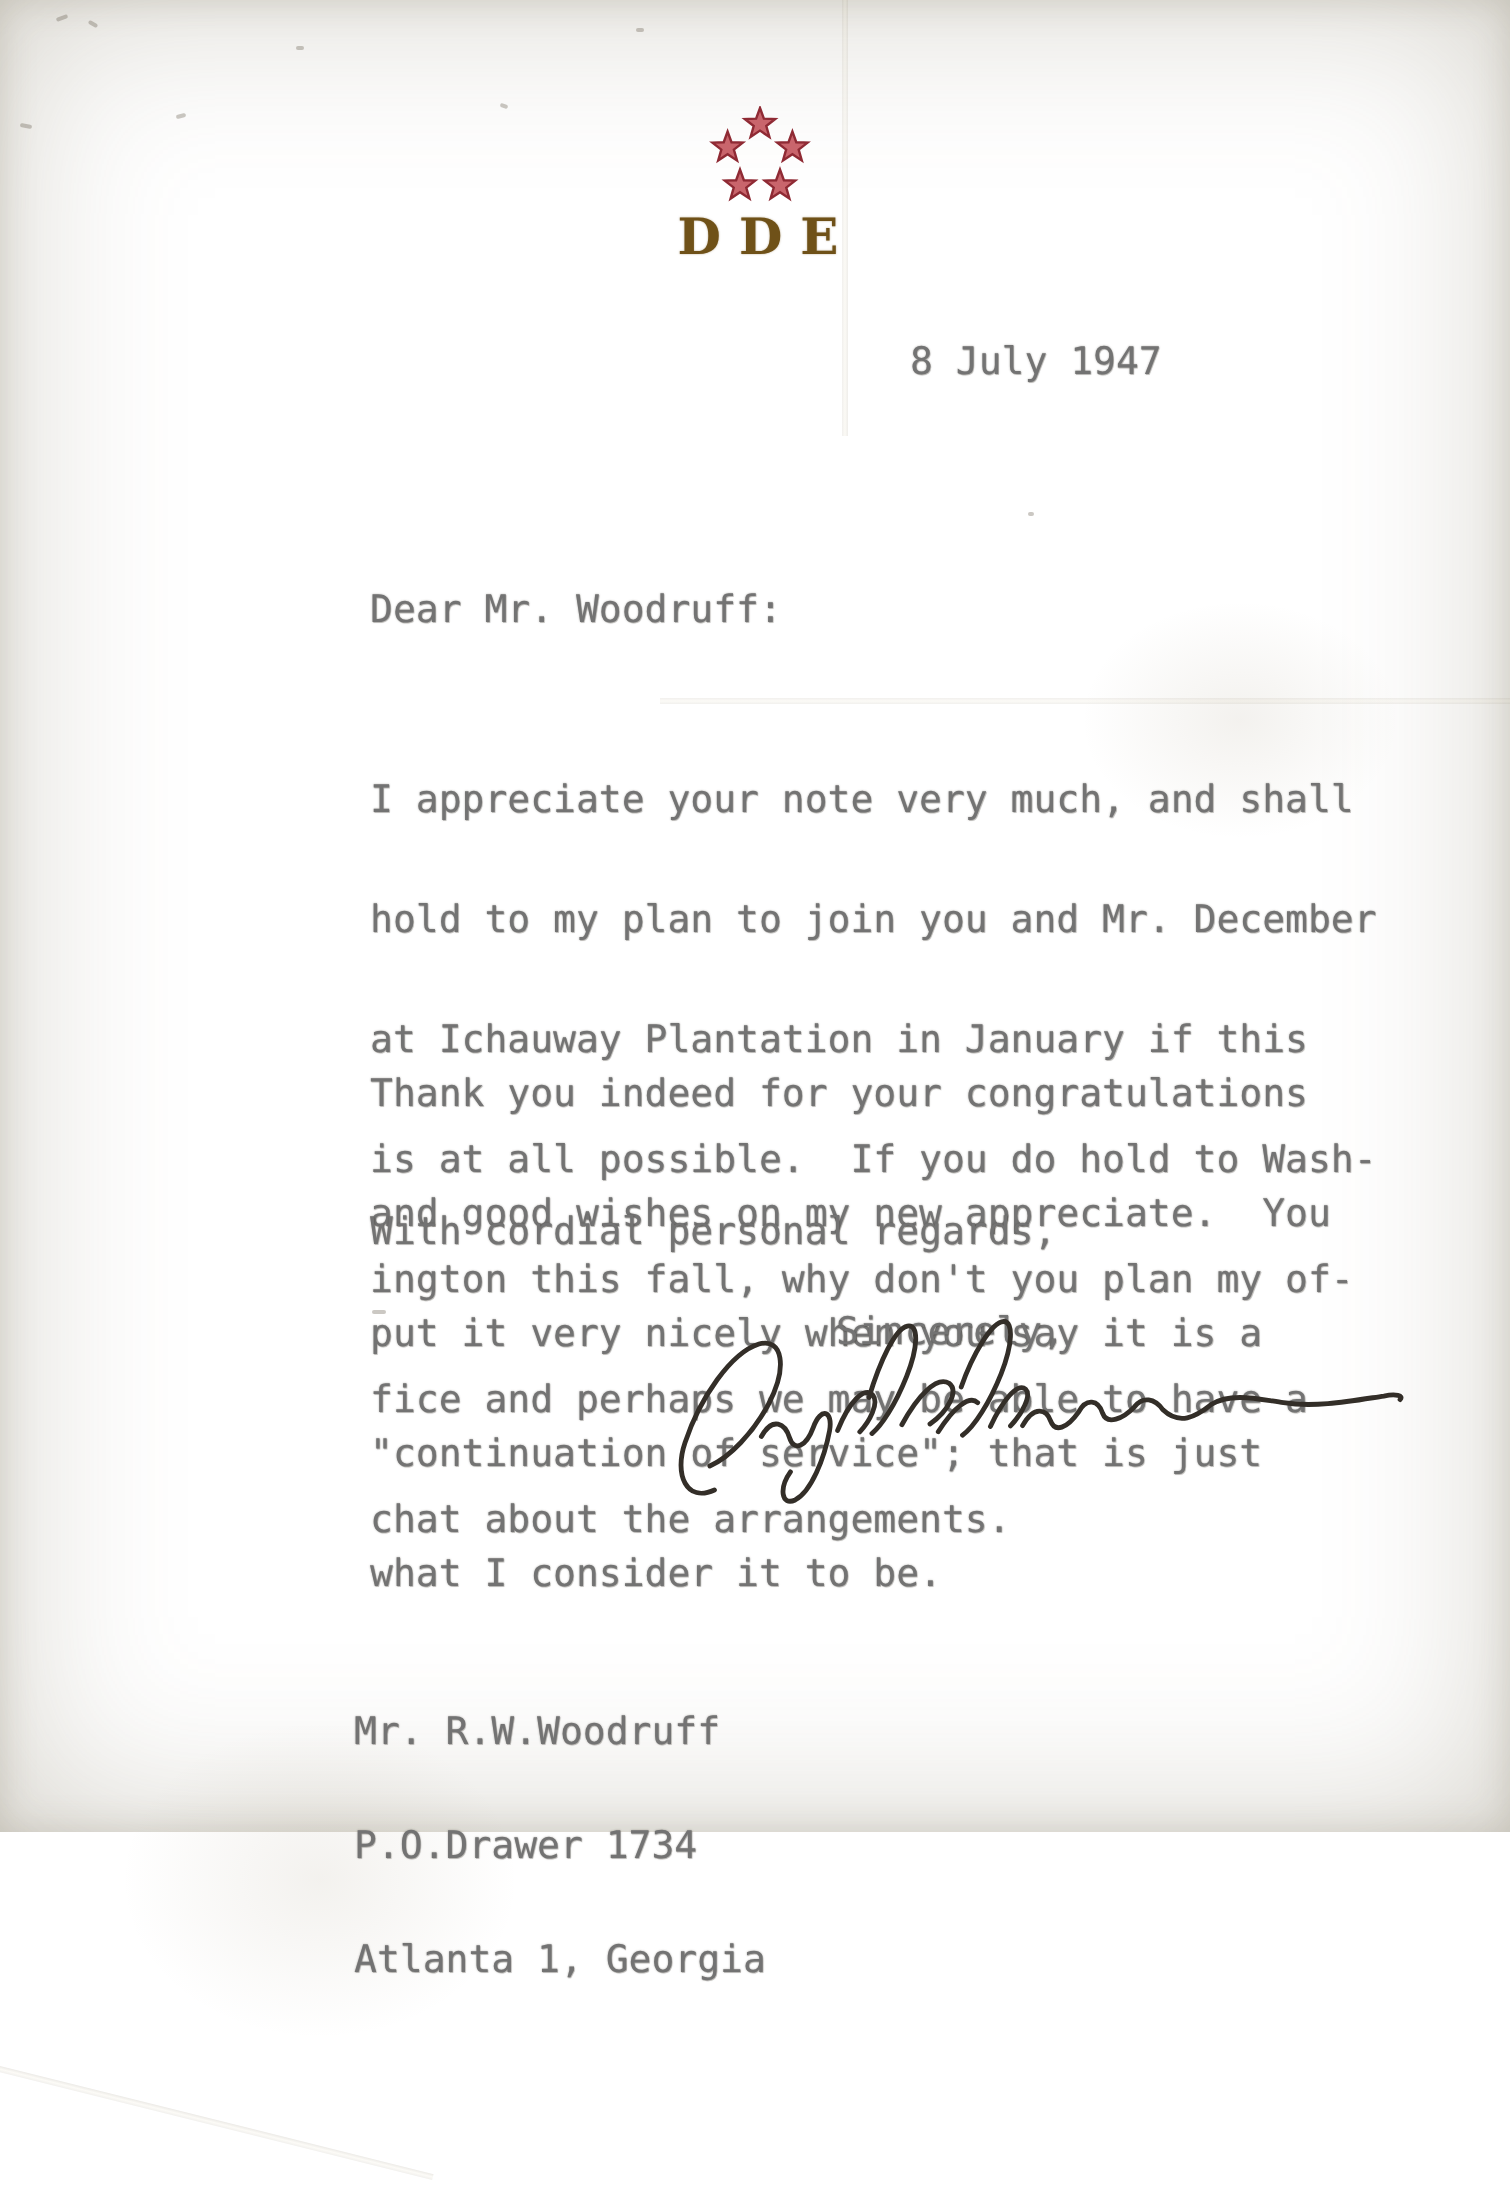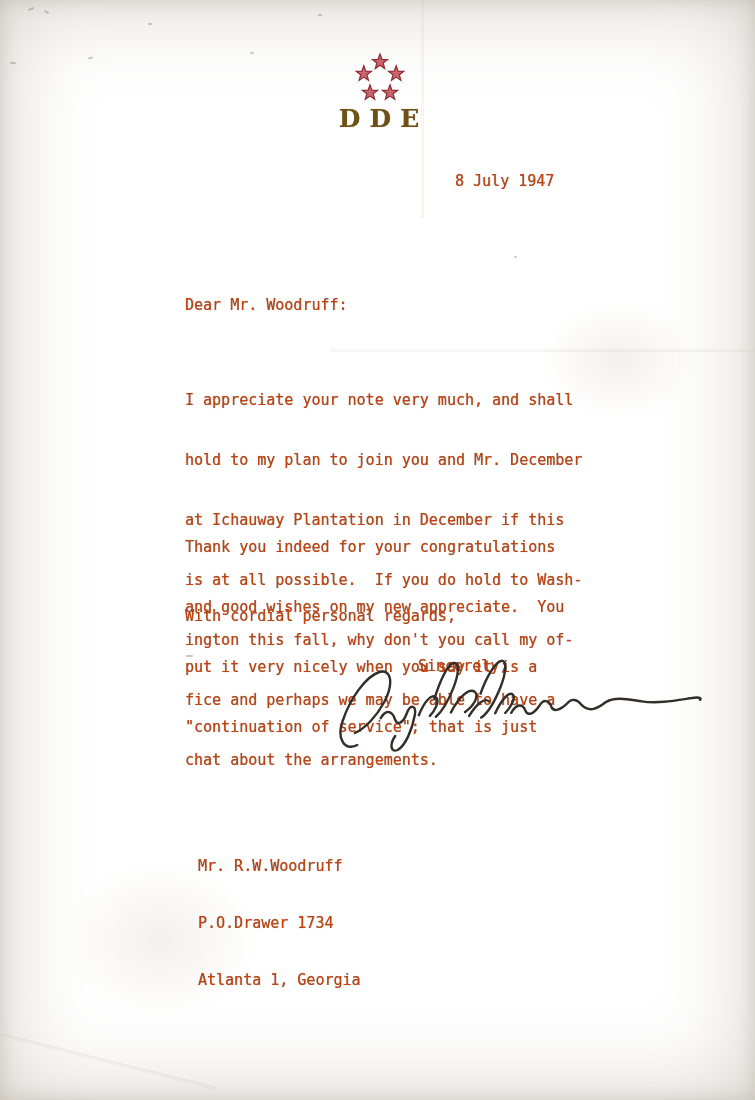--- a/index.html
+++ b/index.html
@@ -3,21 +3,21 @@
 <meta charset="utf-8">
 <style>
   html, body { margin: 0; padding: 0; }
   body {
     width: 755px; height: 1100px;
     overflow: hidden;
     font-family: "DejaVu Sans Mono", monospace;
   }
   .paper {
     position: relative;
-    width: 755px; height: 1100px;
+    width: 755px; height: 916px;
     background:
       radial-gradient(ellipse 620px 780px at 48% 38%, rgba(214,205,180,0.9) 0%, rgba(206,196,168,0.0) 70%),
       linear-gradient(176deg, #d0c7ab 0%, #cdc3a6 40%, #c8be a0 70%, #c1b697 100%),
       #cbc1a4;
     box-shadow:
       inset 0 0 90px rgba(110,98,74,0.30),
       inset 0 0 18px rgba(110,98,74,0.22);
   }
   
   .crease { position: absolute; pointer-events: none; }
@@ -50,34 +50,34 @@
     font-family: "DejaVu Serif", serif;
     font-weight: bold;
     font-size: 25px;
     letter-spacing: 9px;
     transform: translateX(6px);
     text-shadow: 0 0 1px rgba(110,80,24,0.5);
   }
   
   .tw {
     position: absolute;
-    font-size: 15px;
+    font-size: 19px;
     line-height: 20px;
-    color: #c2410c;
+    color: #737373;
     text-shadow: 0 0 1px rgba(65,59,51,0.45), 0.4px 0.4px 0 rgba(65,59,51,0.25);
     white-space: pre;
   }
   .tline { white-space: pre; }
   .date-line      { left: 455px; top: 171px; }
   .salutation     { left: 185px; top: 295px; }
   .para1          { left: 185px; top: 350px; }
   .para2          { left: 185px; top: 497px; }
   .closing        { left: 185px; top: 606px; }
   .signoff        { left: 378px; top: 656px; margin-left: 40px; }
-  .recipient      { left: 198px; top: 819px; line-height: 19px; }
+  .recipient      { left: 177px; top: 819px; line-height: 19px; }
   
   .signature-wrap {
     position: absolute; left: 334px; top: 650px; width: 372px; height: 100px;
     transform: rotate(-1.5deg);
   }
   .signature-wrap svg { width: 100%; height: 100%; }
 </style>
 </head>
 <body>
 
@@ -114,32 +114,33 @@
 
   <div class="monogram" style="color:#6f5118;">DDE</div>
 
   <div class="tw date-line">8 July 1947</div>
 
   <div class="tw salutation">Dear Mr. Woodruff:</div>
 
   <div class="tw para1">
     <div class="tline">I appreciate your note very much, and shall</div>
     <div class="tline">hold to my plan to join you and Mr. December</div>
-    <div class="tline">at Ichauway Plantation in December if this</div>
+    <div class="tline">at Ichauway Plantation in January if this</div>
     <div class="tline">is at all possible.  If you do hold to Wash-</div>
-    <div class="tline">ington this fall, why don't you call my of-</div>
+    <div class="tline">ington this fall, why don't you plan my of-</div>
     <div class="tline">fice and perhaps we may be able to have a</div>
     <div class="tline">chat about the arrangements.</div>
   </div>
 
   <div class="tw para2">
     <div class="tline">Thank you indeed for your congratulations</div>
     <div class="tline">and good wishes on my new appreciate.  You</div>
     <div class="tline">put it very nicely when you say it is a</div>
     <div class="tline">"continuation of service"; that is just</div>
+    <div class="tline">what I consider it to be.</div>
   </div>
 
   <div class="tw closing">With cordial personal regards,</div>
 
   <div class="tw signoff">Sincerely,</div>
 
   <div class="signature-wrap">
     <svg viewBox="0 0 370 95" fill="none">
       <path d="M22,88 C8,94 2,80 8,64 C16,42 32,20 46,16 C58,13 60,28 50,46 C42,60 30,72 20,76
                M46,62 C52,52 58,56 60,63 C62,70 68,68 72,58 C76,48 82,50 80,60 C77,74 70,90 62,94 C55,97 54,88 60,80

